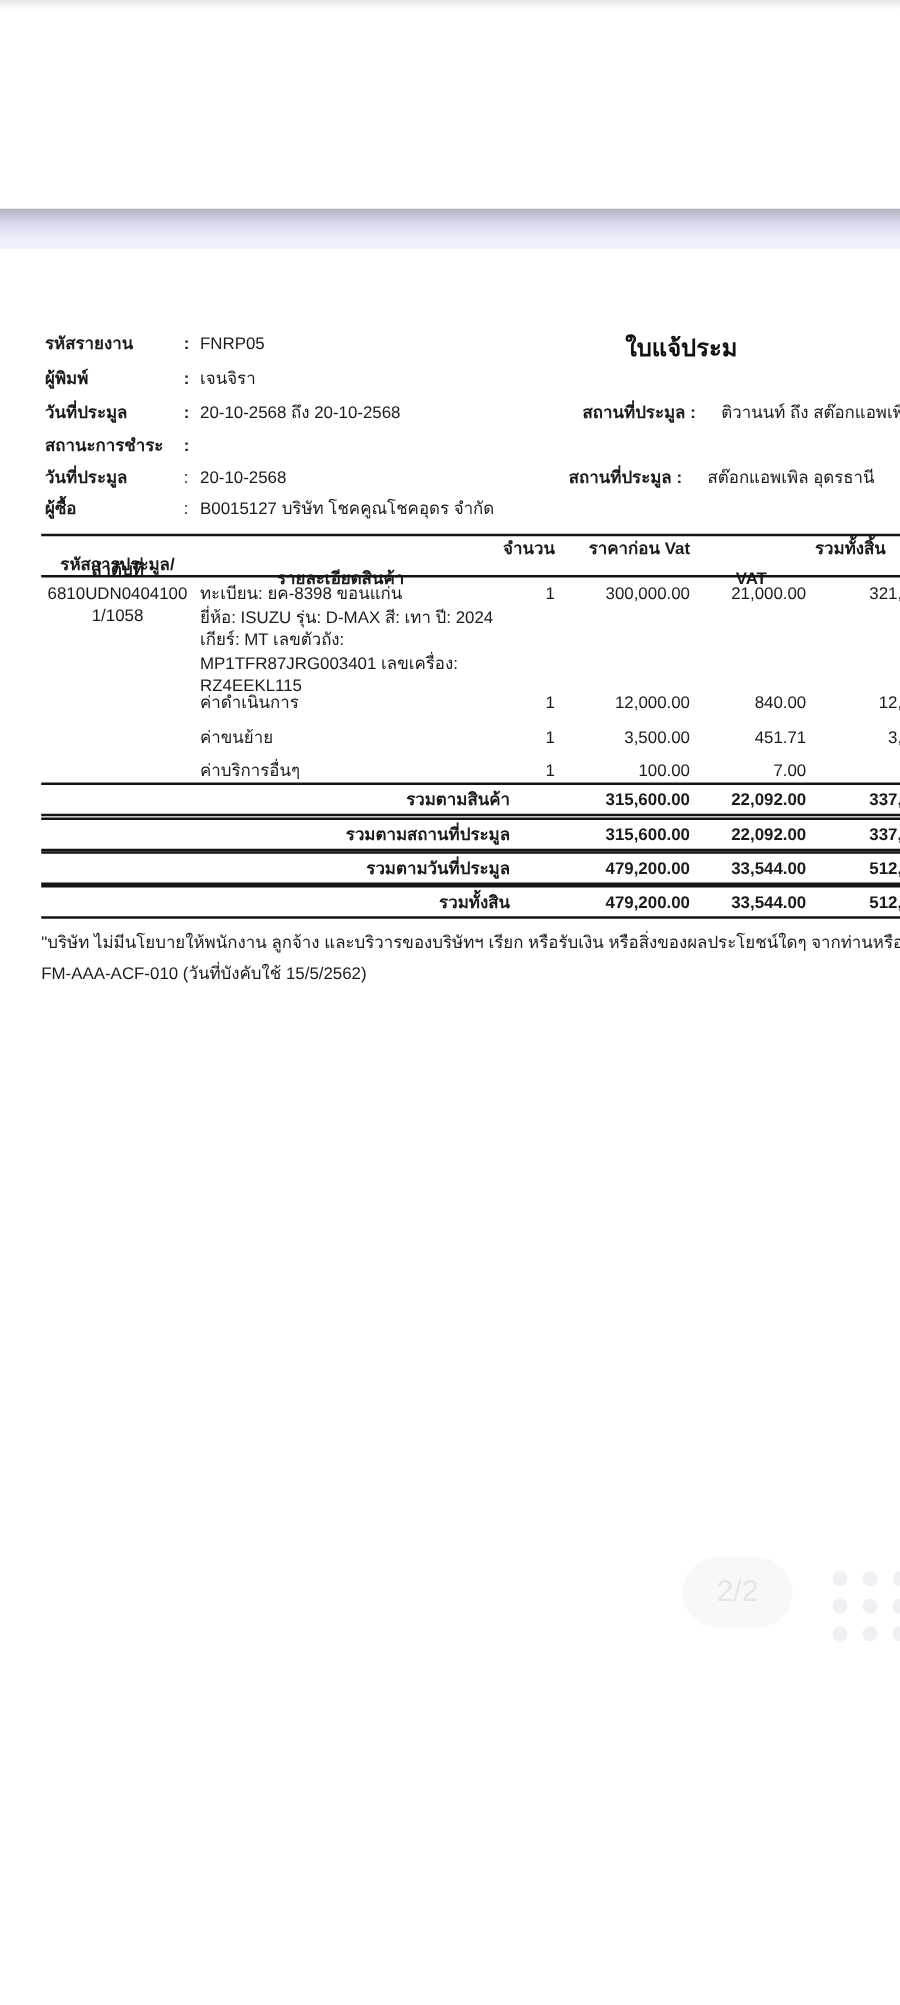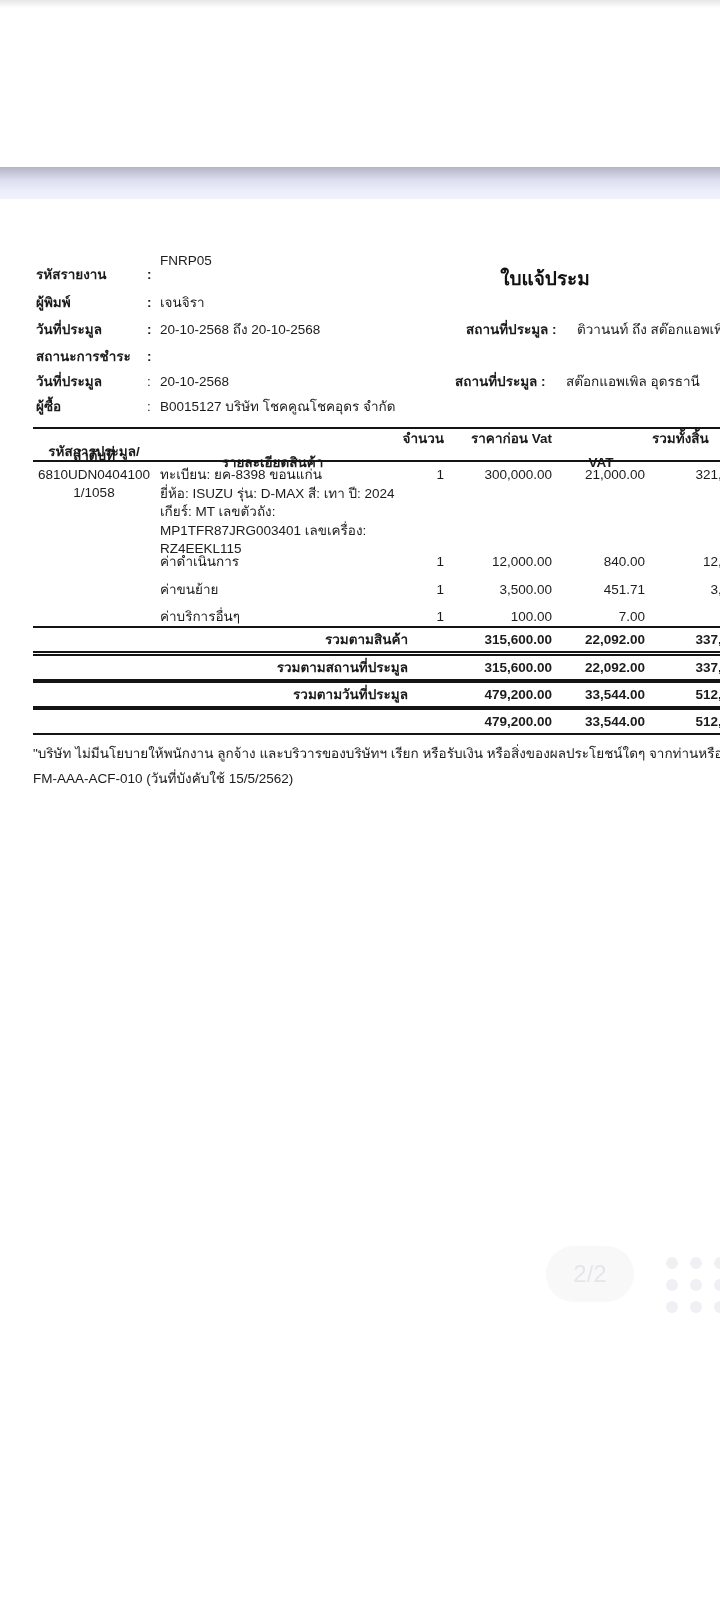--- a/index.html
+++ b/index.html
@@ -41,21 +41,21 @@
 <body>
 
 <div class="viewport">
 
   <div class="top-shadow"></div>
 
   <div class="page-gap"></div>
 
   <div class="t b" style="top:266px;left:36px;">รหัสรายงาน</div>
   <div class="t b" style="top:266px;left:147px;">:</div>
-  <div class="t" style="top:252px;left:160px;">FNRP05</div>
+  <div class="t" style="top:266px;left:160px;">FNRP05</div>
 
   <div class="t b" style="top:294px;left:36px;">ผู้พิมพ์</div>
   <div class="t b" style="top:294px;left:147px;">:</div>
   <div class="t" style="top:294px;left:160px;">เจนจิรา</div>
 
   <div class="t b" style="top:321px;left:36px;">วันที่ประมูล</div>
   <div class="t b" style="top:321px;left:147px;">:</div>
   <div class="t" style="top:321px;left:160px;">20-10-2568 ถึง 20-10-2568</div>
 
   <div class="t b" style="top:348px;left:36px;">สถานะการชำระ</div>
@@ -132,20 +132,21 @@
     <span class="t tr-vat">22,092.00</span>
     <span class="t tr-total">337,692.00</span>
   </div>
   <div class="totals-row" style="top:681px;">
     <span class="t totals-label">รวมตามวันที่ประมูล</span>
     <span class="t tr-price">479,200.00</span>
     <span class="t tr-vat">33,544.00</span>
     <span class="t tr-total">512,744.00</span>
   </div>
   <div class="totals-row" style="top:708px;">
+    <span class="t totals-label">รวมทั้งสิน</span>
     <span class="t tr-price">479,200.00</span>
     <span class="t tr-vat">33,544.00</span>
     <span class="t tr-total">512,744.00</span>
   </div>
 
   <div class="t" style="top:745px;left:33px;">"บริษัท ไม่มีนโยบายให้พนักงาน ลูกจ้าง และบริวารของบริษัทฯ เรียก หรือรับเงิน หรือสิ่งของผลประโยชน์ใดๆ จากท่านหรือผู้ที่เกี่ย</div>
   <div class="t" style="top:770px;left:33px;">FM-AAA-ACF-010 (วันที่บังคับใช้ 15/5/2562)</div>
 
   <div class="page-pill">
     <span>2/2</span>

